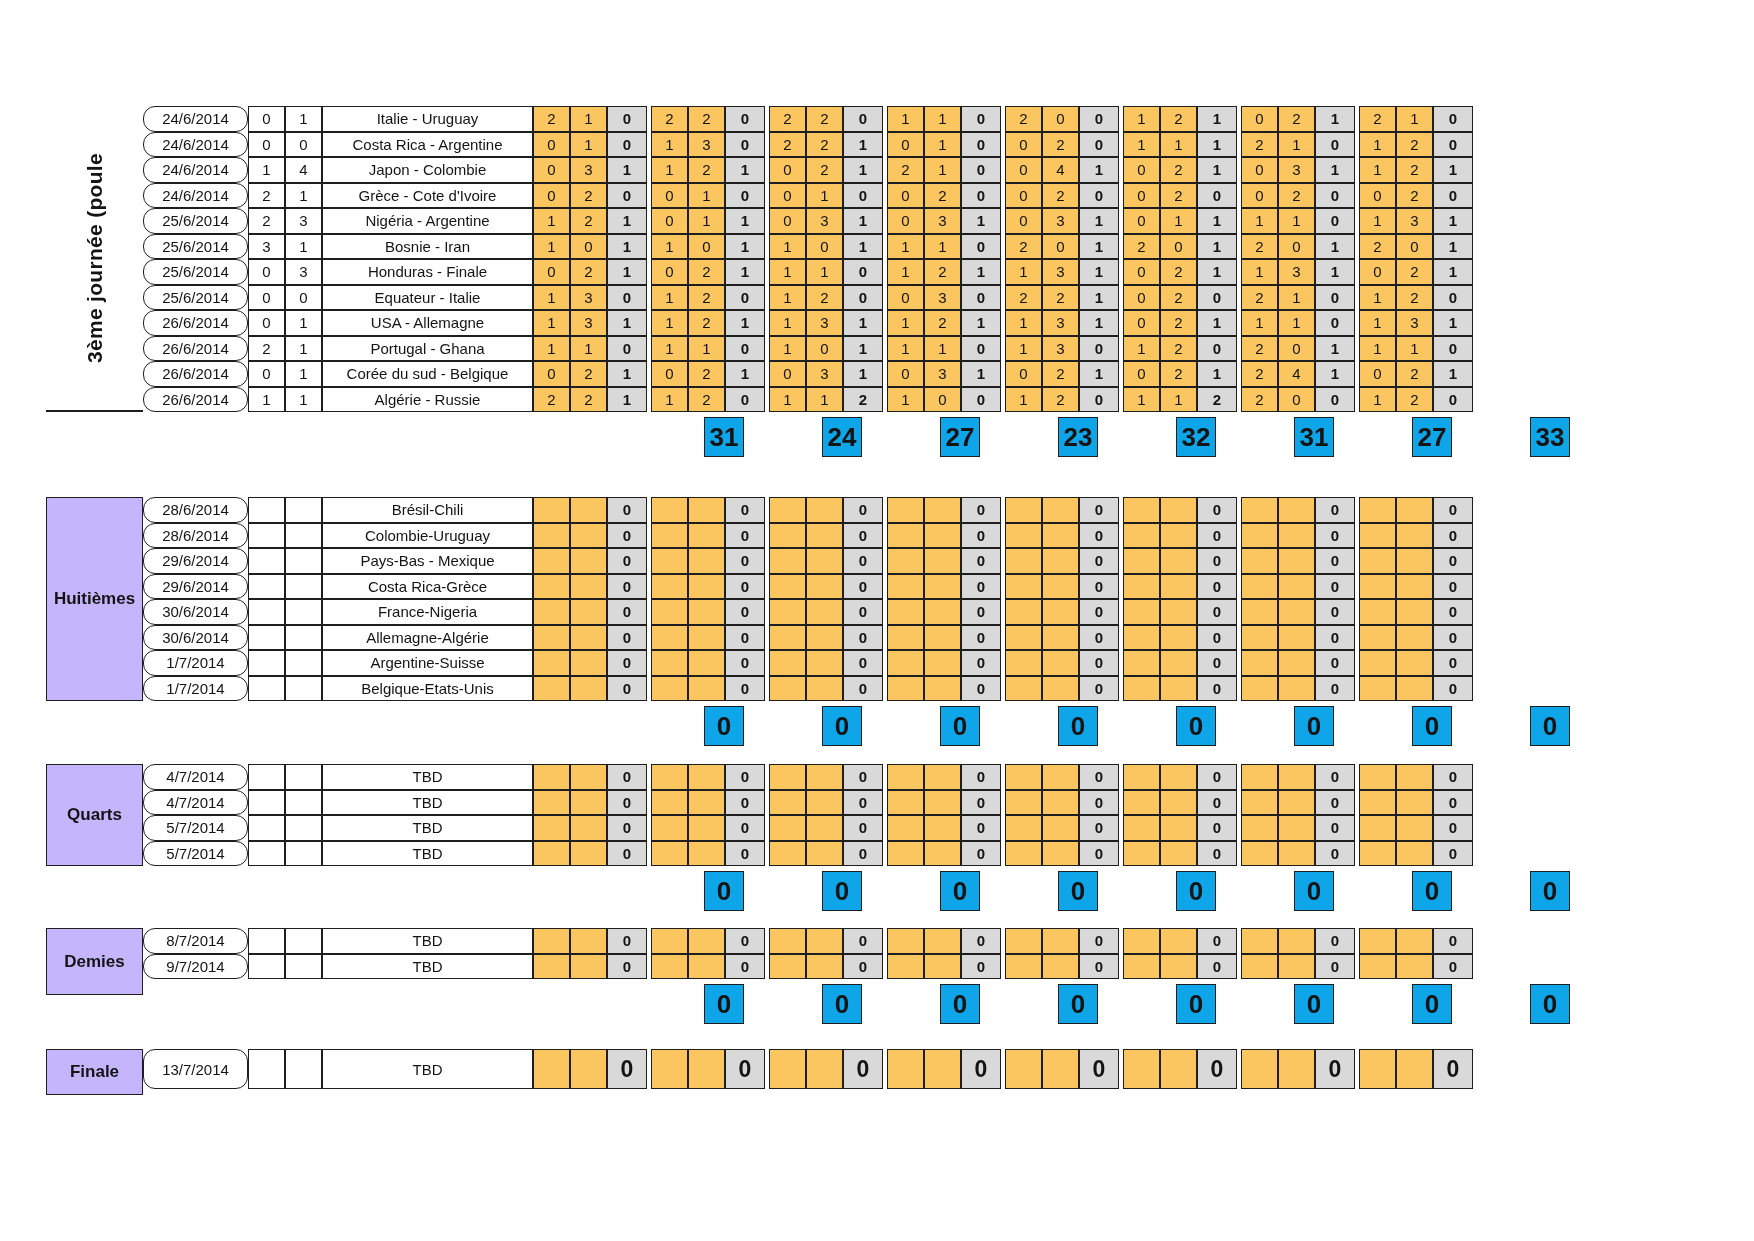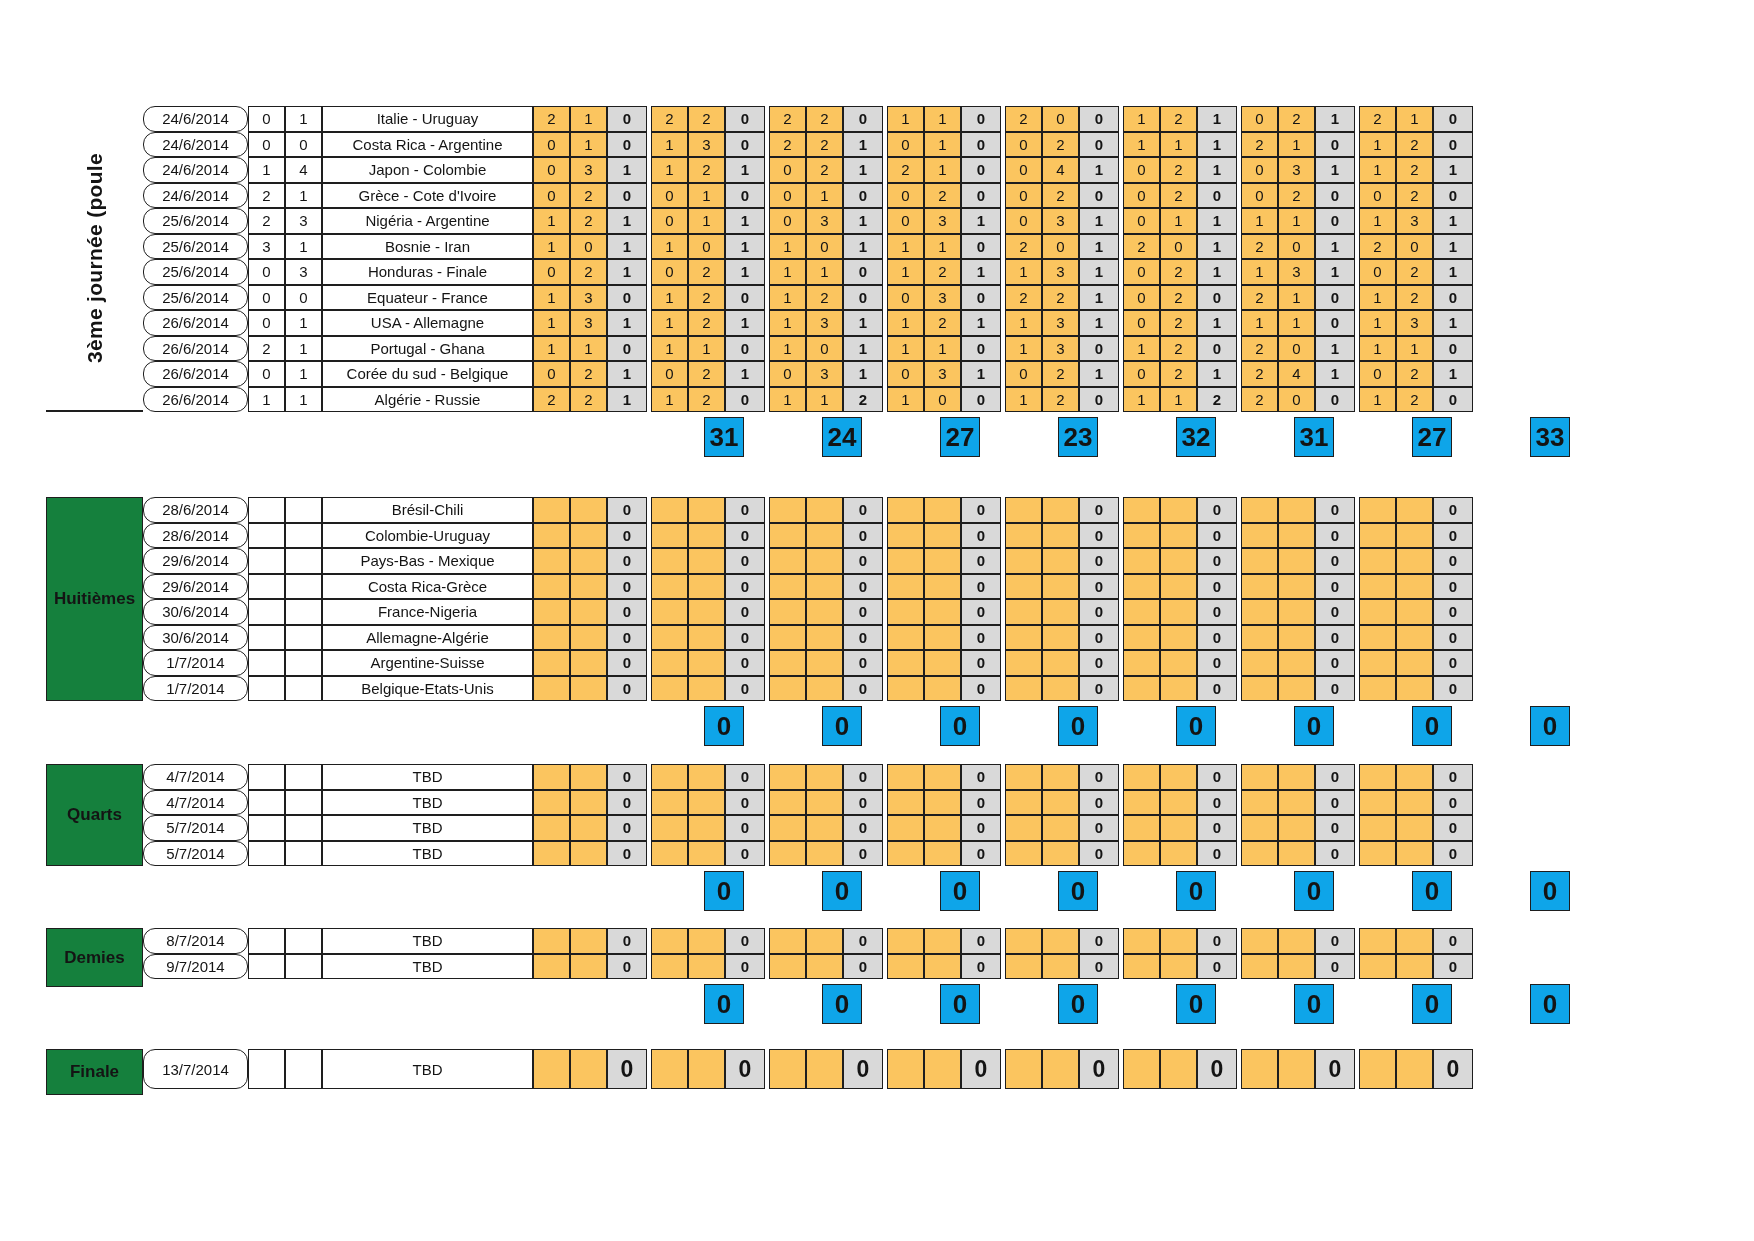--- a/index.html
+++ b/index.html
@@ -17,27 +17,27 @@
   .sec-left.rot{
     height:306px;position:relative;
     display:flex;align-items:center;justify-content:center;
     border-bottom:2px solid #1e1e1e;
   }
   .rot-text{
     transform:rotate(-90deg);
     white-space:nowrap;font-weight:700;font-size:21px;letter-spacing:.3px;
   }
   .sec-left.box{
-    border:1px solid #1e1e1e;background:#15803d;
+    border:1px solid #1e1e1e;background:#c4b5fd;
     display:flex;align-items:center;justify-content:center;
     font-weight:700;font-size:17px;
   }
   .s-huit  .sec-left.box{height:204px;}
   .s-quarts .sec-left.box{height:102px;}
-  .s-demies .sec-left.box{height:59px;justify-content:center;}
+  .s-demies .sec-left.box{height:67px;justify-content:center;}
   .s-finale .sec-left.box{height:46px;}
 
   
   .t-row{display:flex;height:25.5px;}
   .s-finale .t-row{height:40px;}
   .cell{
     box-sizing:border-box;flex:none;height:100%;
     border:1px solid #1e1e1e;background:#fff;
     display:flex;align-items:center;justify-content:center;
     font-size:15px;line-height:1;overflow:hidden;
@@ -343,21 +343,21 @@
             <div class="blockgap"></div>
             <div class="cell w-p orange">0</div>
             <div class="cell w-p orange">2</div>
             <div class="cell w-pts gray-c">1</div>
             <div class="blockgap"></div>
           </div>
           <div class="t-row">
             <div class="cell w-date">25/6/2014</div>
             <div class="cell w-s">0</div>
             <div class="cell w-s">0</div>
-            <div class="cell w-match">Equateur - France</div>
+            <div class="cell w-match">Equateur - Italie</div>
             <div class="cell w-p orange">1</div>
             <div class="cell w-p orange">3</div>
             <div class="cell w-pts gray-c">0</div>
             <div class="blockgap"></div>
             <div class="cell w-p orange">1</div>
             <div class="cell w-p orange">2</div>
             <div class="cell w-pts gray-c">0</div>
             <div class="blockgap"></div>
             <div class="cell w-p orange">1</div>
             <div class="cell w-p orange">2</div>

